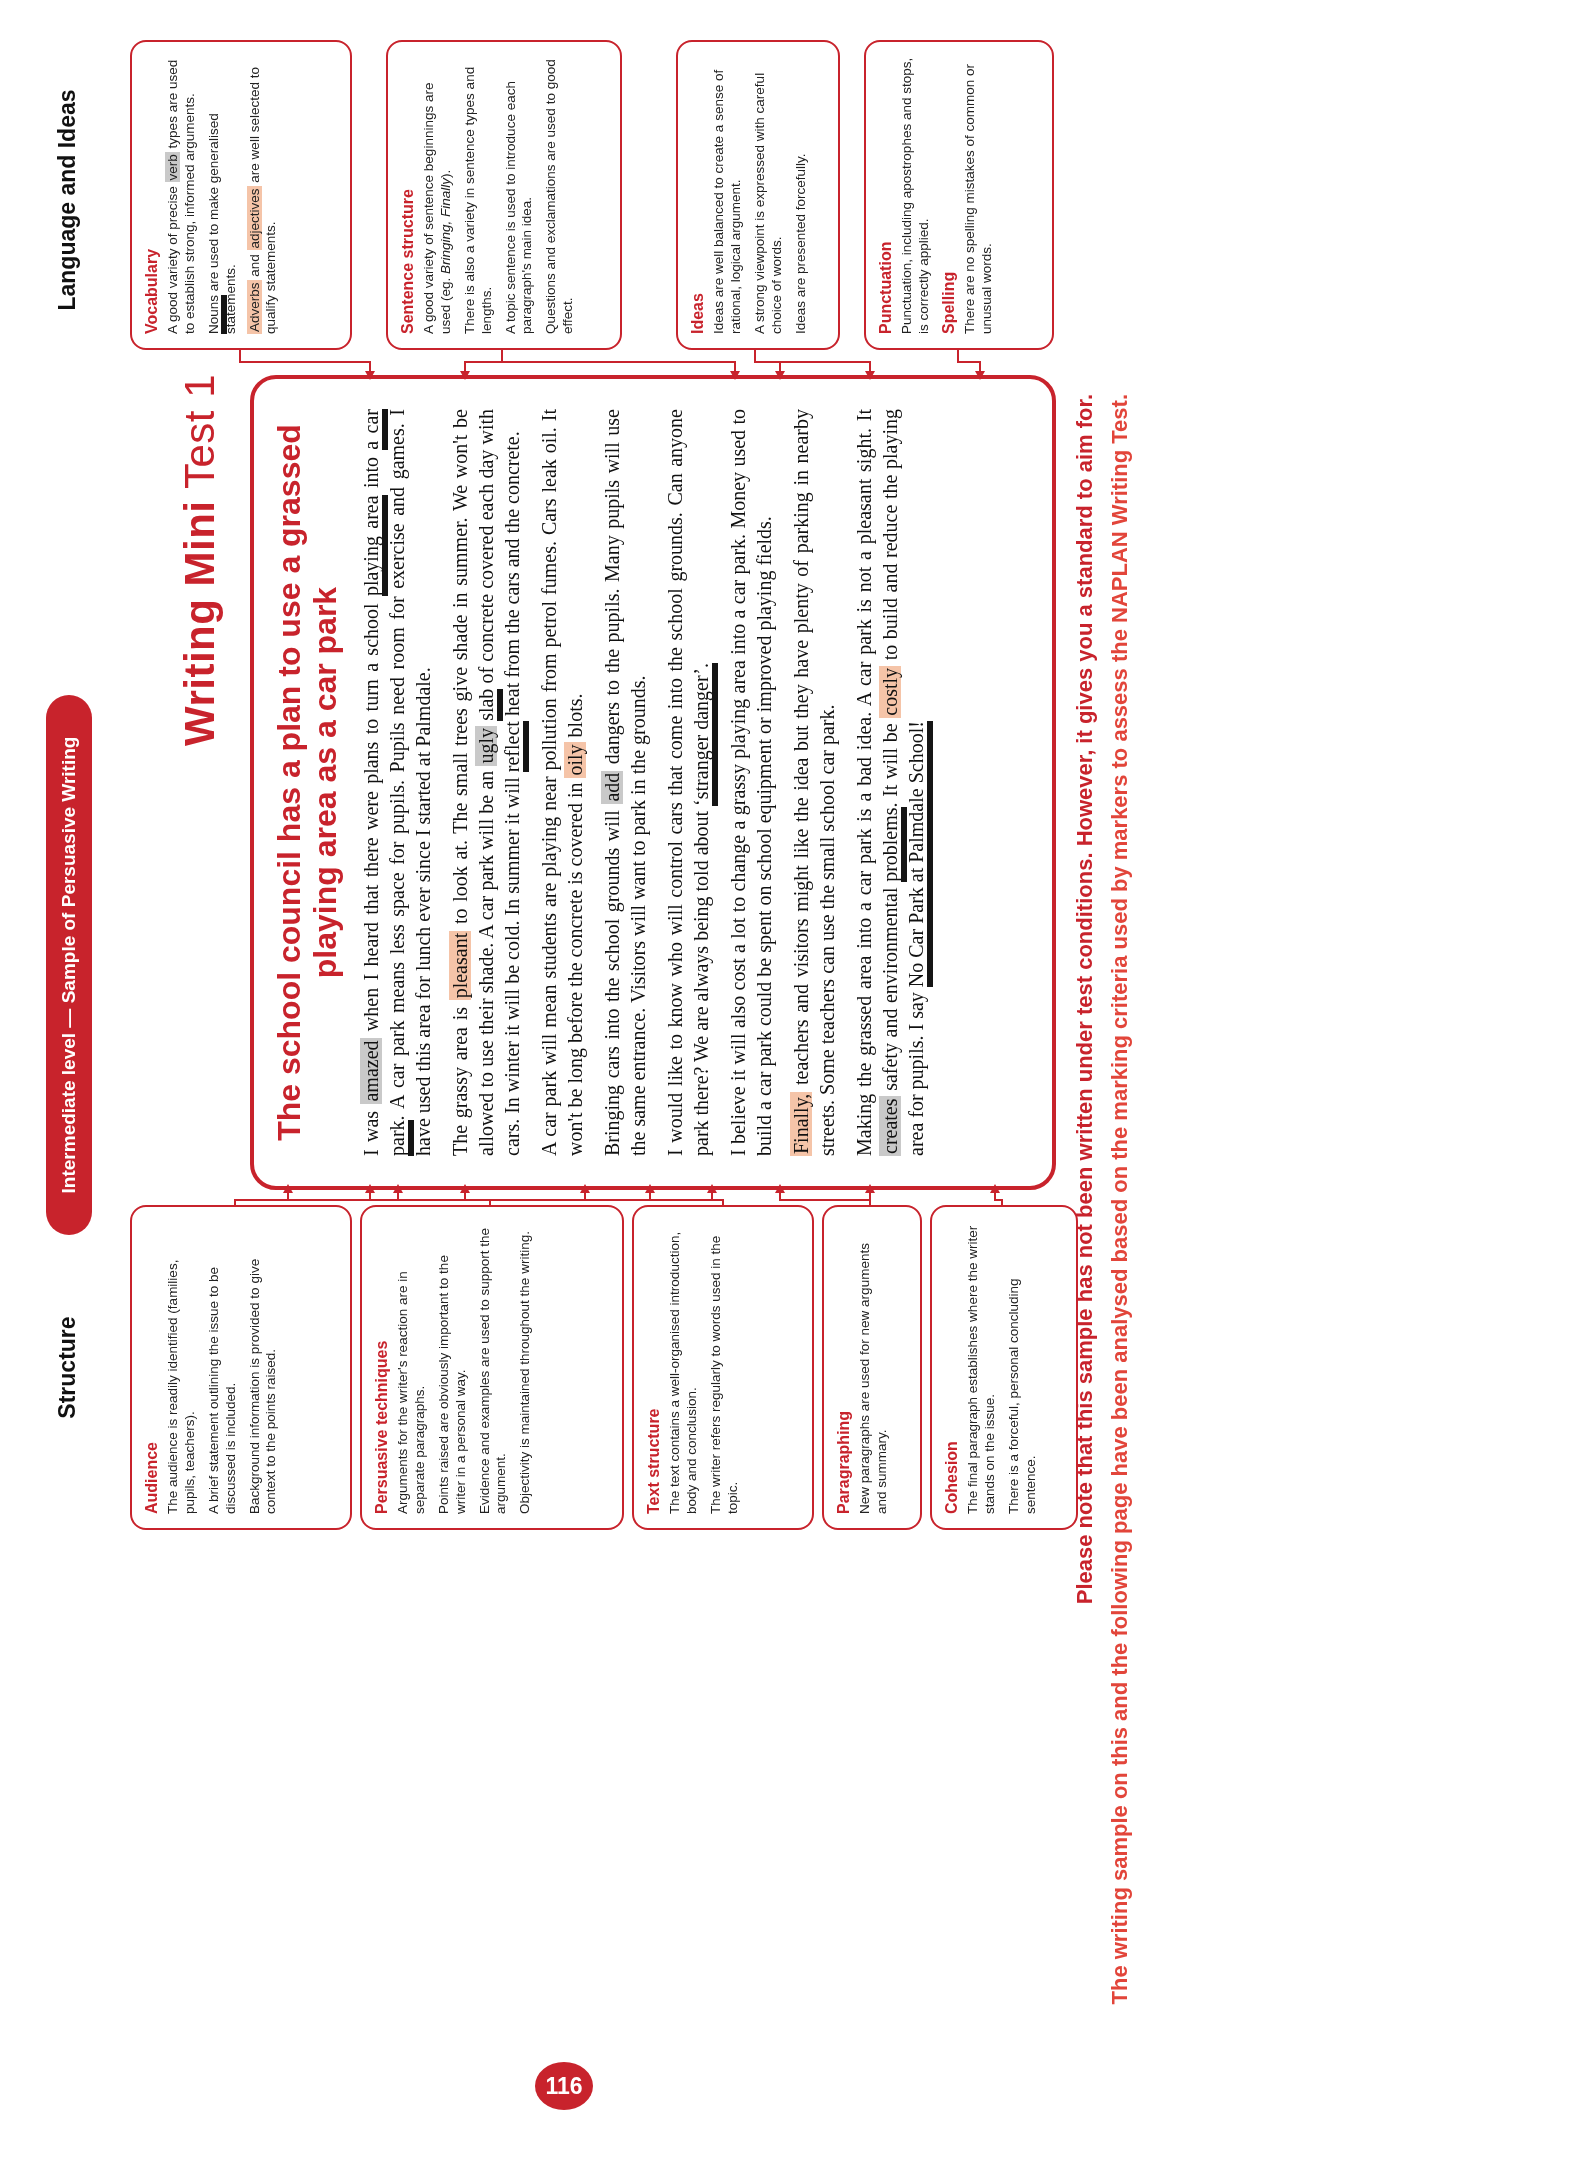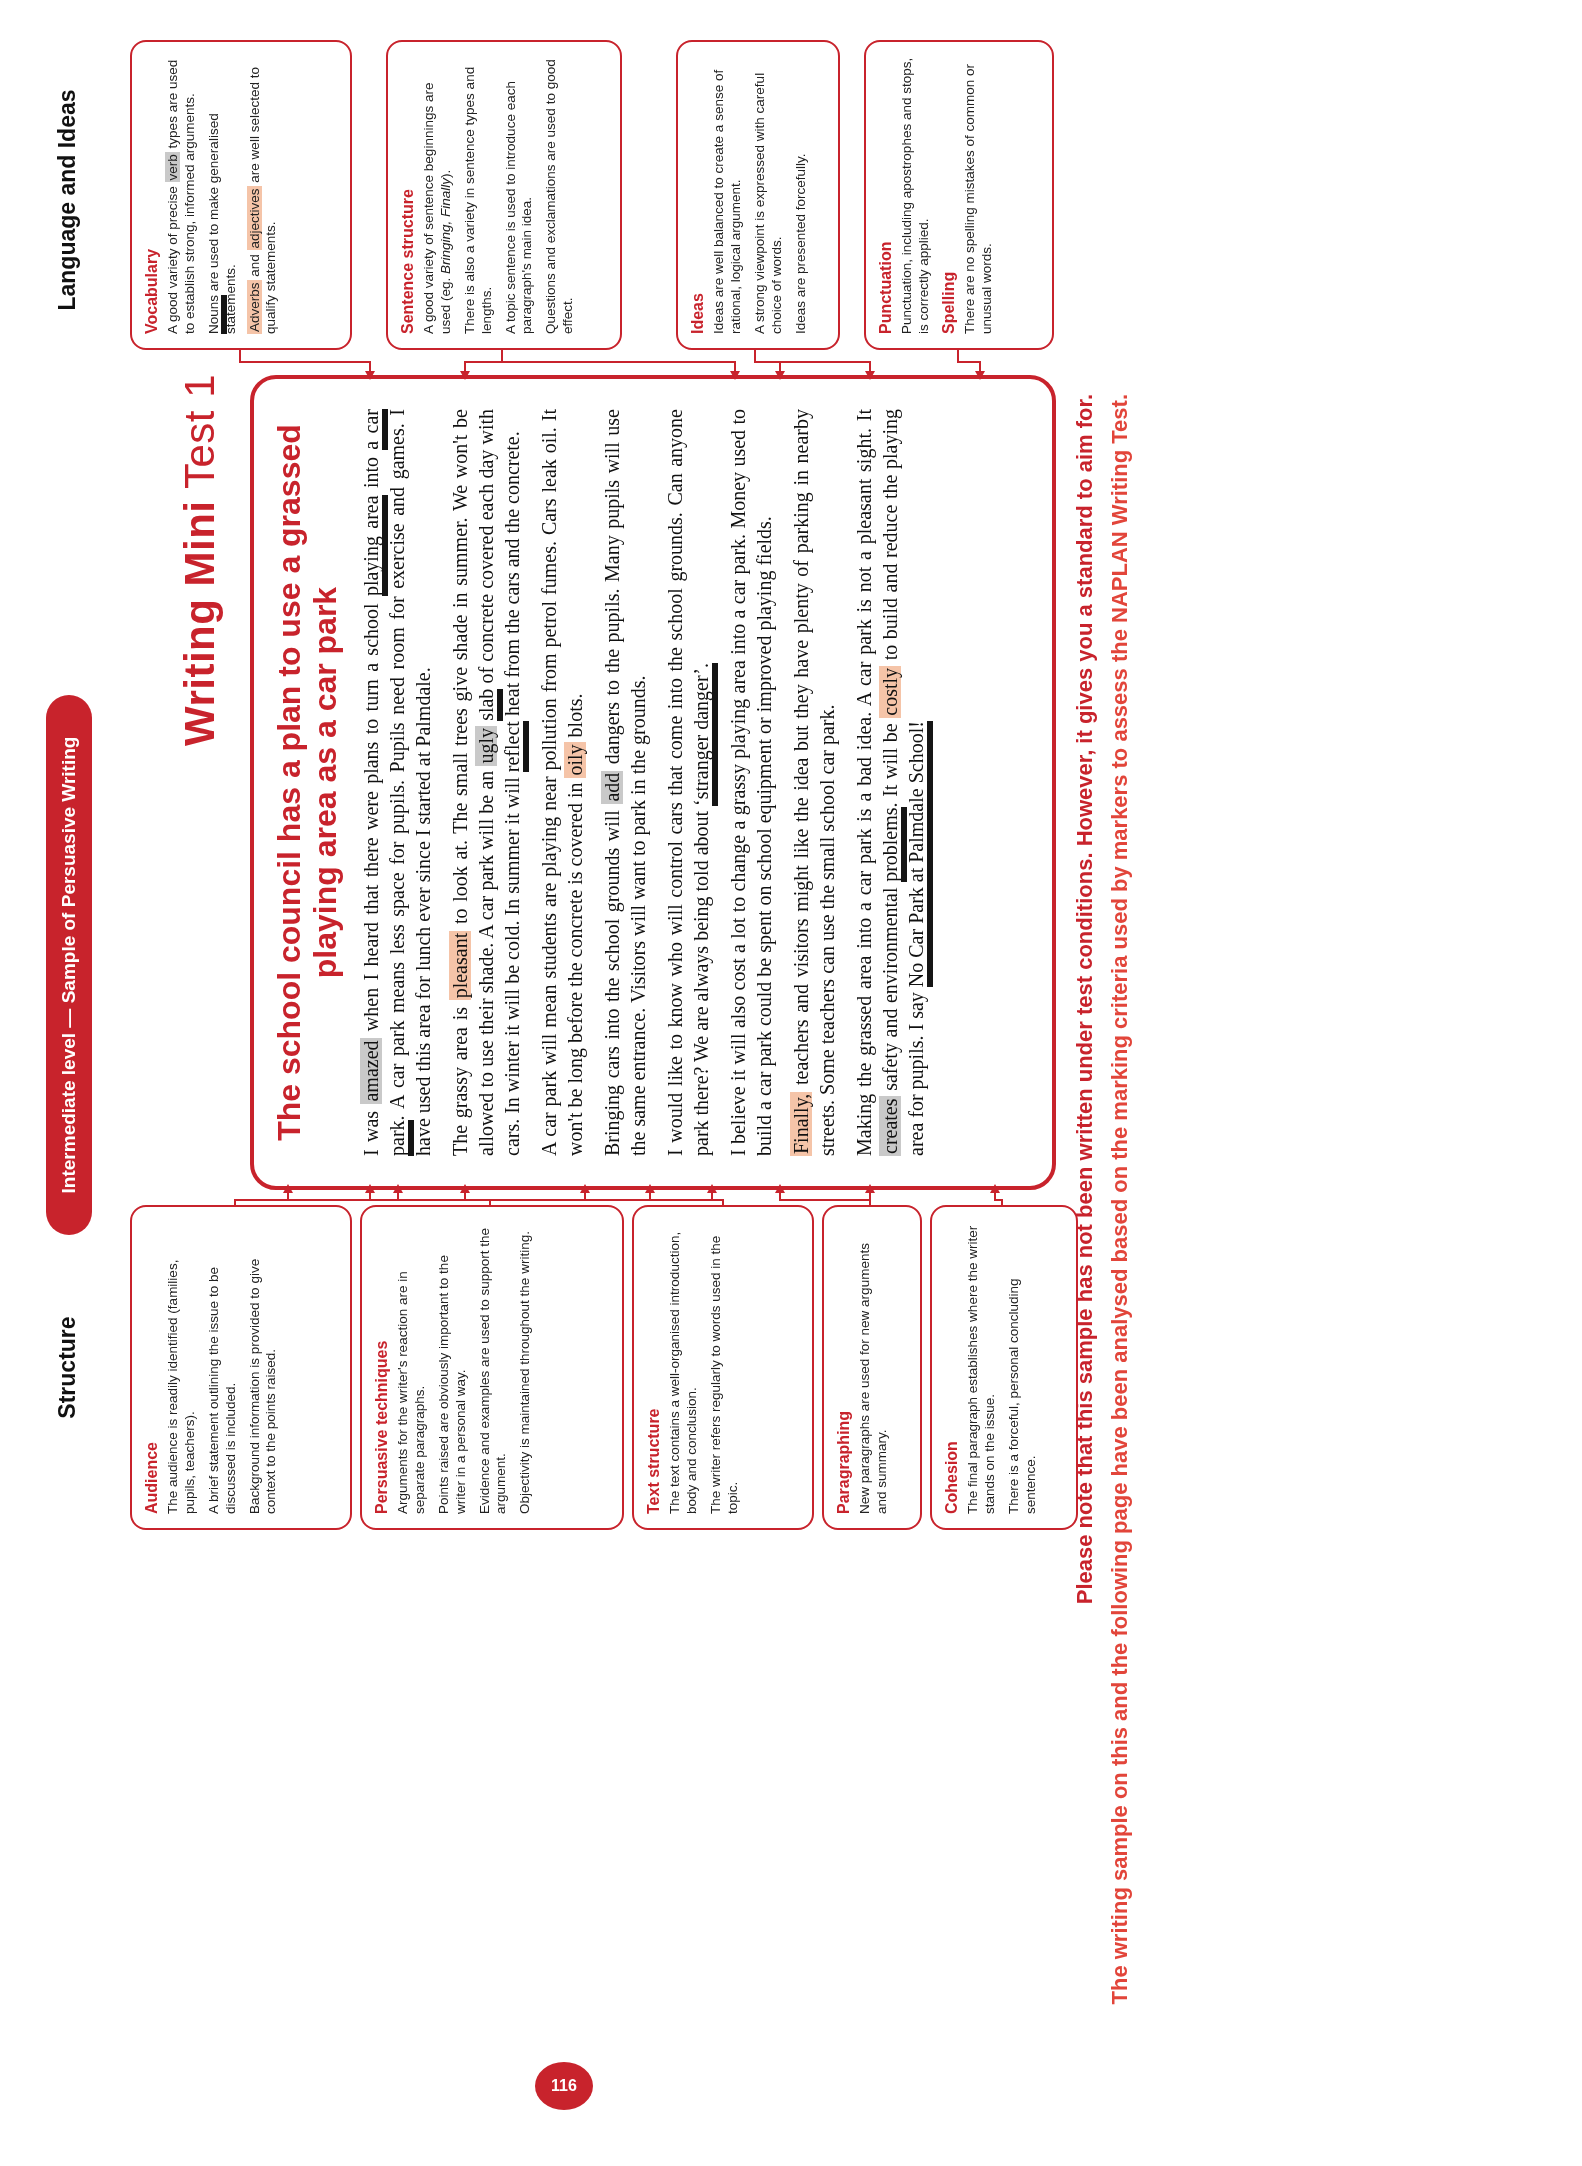--- a/index.html
+++ b/index.html
@@ -68,21 +68,21 @@
   .footnote .fn1{color:var(--red); font-size:22px; font-weight:bold;}
   .footnote .fn2{color:var(--red-bright); font-size:22px; font-weight:bold; margin-top:9px;}
   .conn{position:absolute; background:var(--red);}
   .conn-arr{position:absolute; width:0; height:0;}
   .arr-r{border-top:5px solid transparent; border-bottom:5px solid transparent; border-left:9px solid var(--red);}
   .arr-l{border-top:5px solid transparent; border-bottom:5px solid transparent; border-right:9px solid var(--red);}
   .page-num{
     position:absolute; left:535px; top:2062px; width:58px; height:48px;
     background:var(--red); color:#fff; border-radius:50%;
     display:flex; align-items:center; justify-content:center;
-    font-size:16px; font-weight:bold;
+    font-size:23px; font-weight:bold;
   }
 </style>
 </head>
 <body>
 
 <div class="page">
 
   <div class="rot" id="rot">
 
     <div class="col-label lbl-structure">Structure</div>

